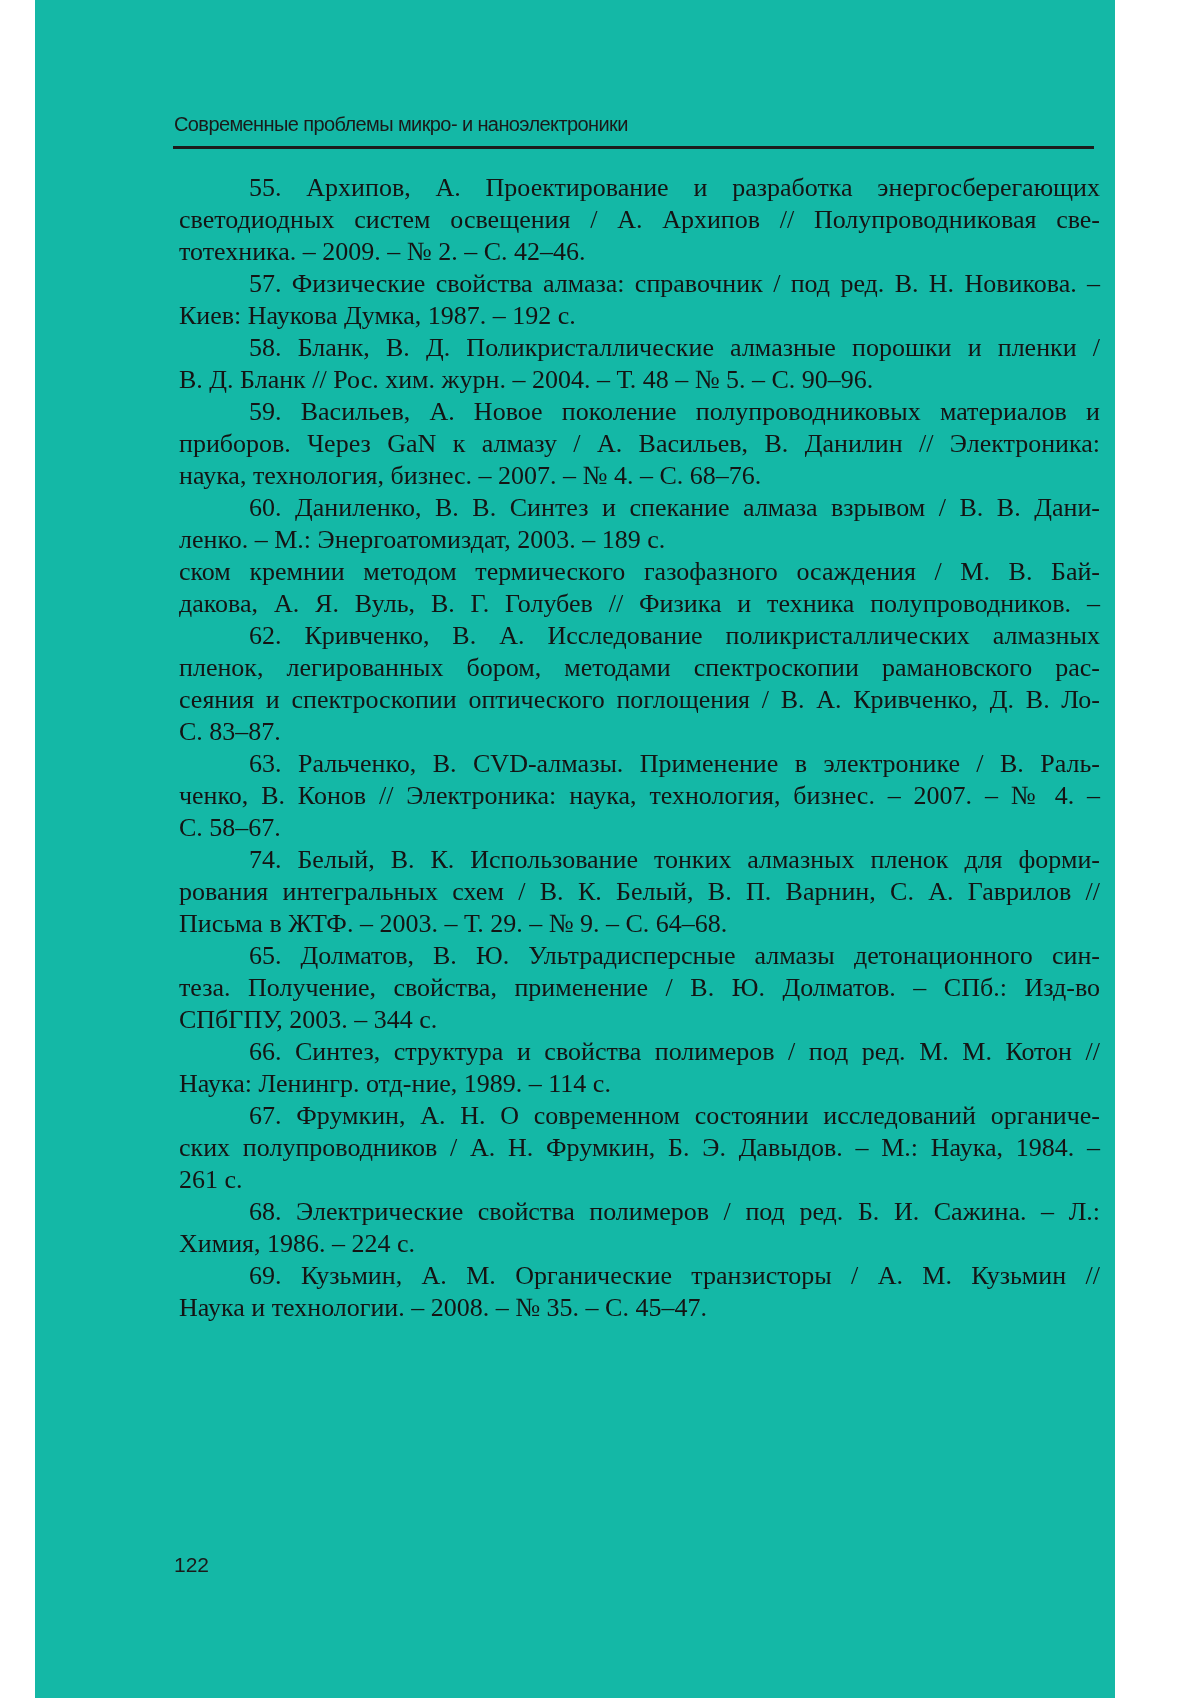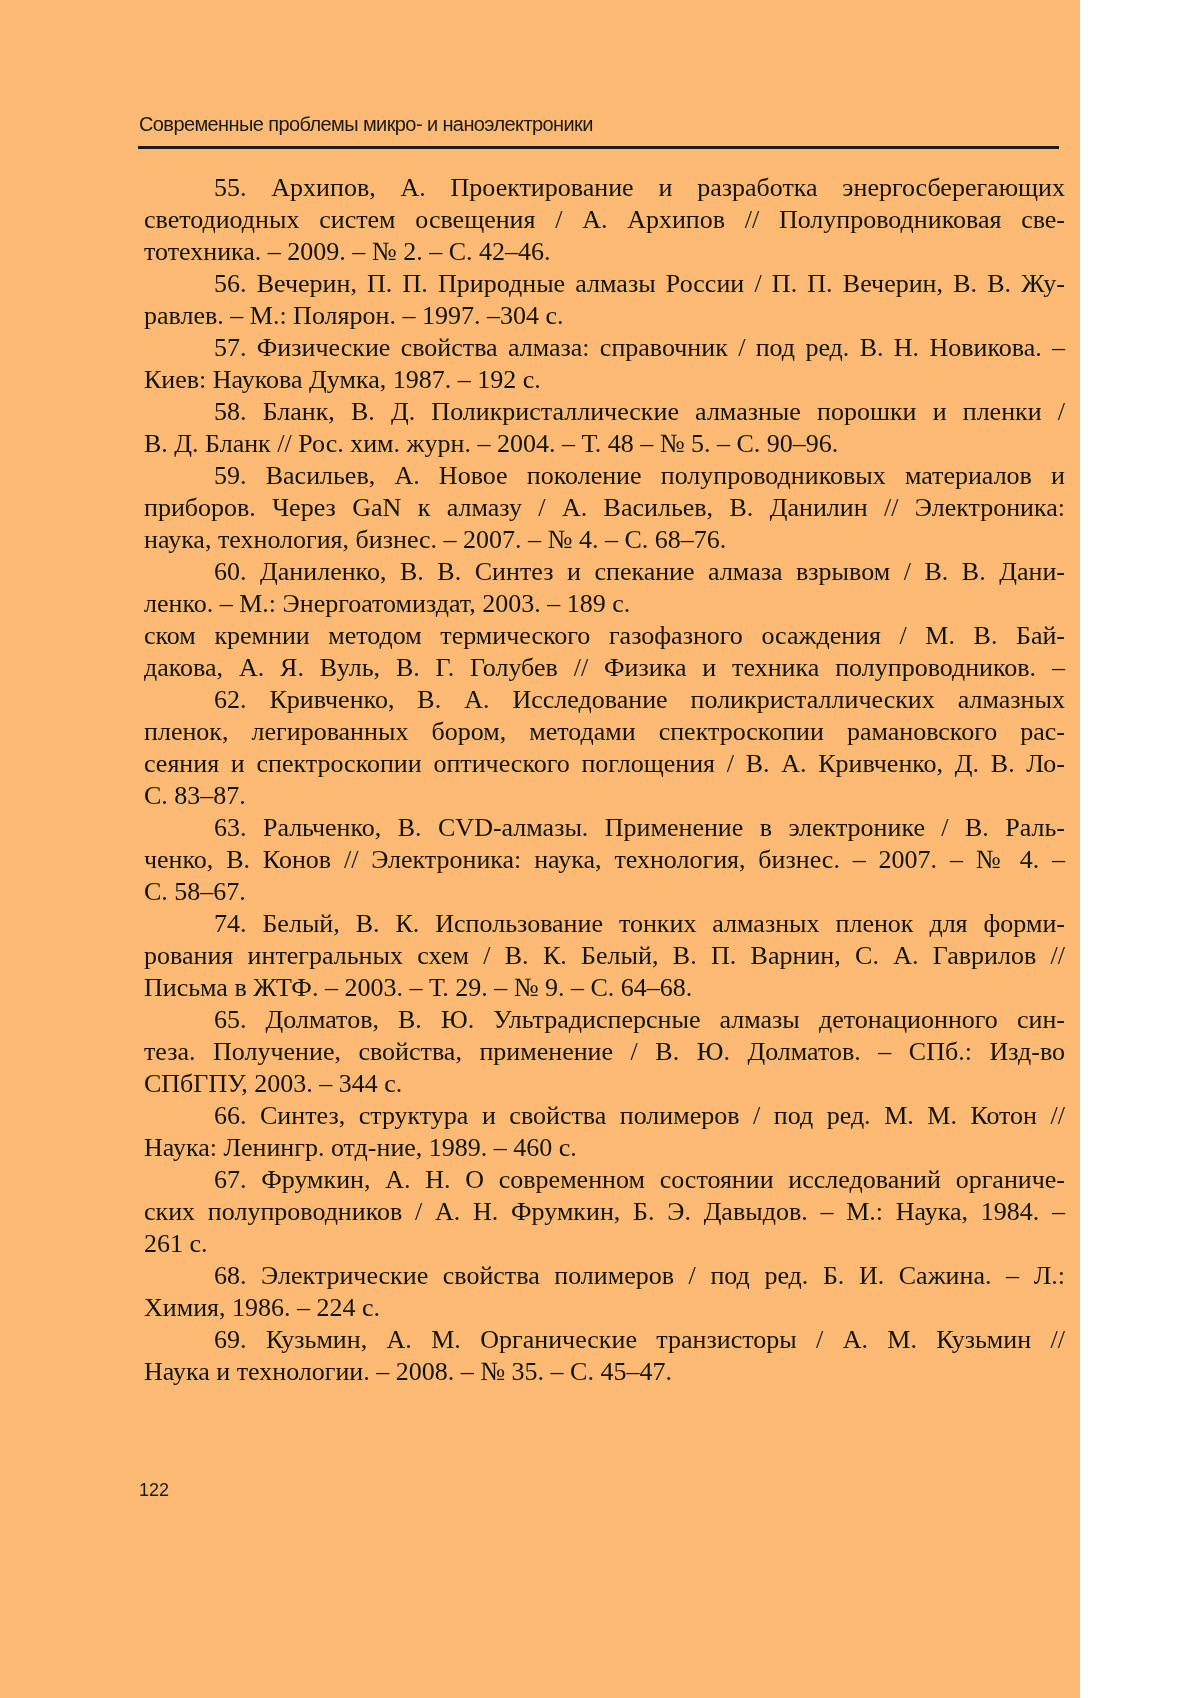--- a/index.html
+++ b/index.html
@@ -4,23 +4,24 @@
 <style>
   html, body {
     margin: 0;
     padding: 0;
     background: #ffffff;
   }
   .page {
     position: relative;
     width: 1080px;
     height: 1698px;
-    background: #fdba74;
+    background: #14b8a6;
     overflow: hidden;
     color: #151515;
+    margin-left: 35px;
   }
   .running-header {
     position: absolute;
     left: 139px;
     top: 113px;
     width: 921px;
     font-family: "Liberation Sans", "DejaVu Sans", sans-serif;
     font-size: 20px;
     line-height: 22px;
     letter-spacing: -0.6px;
@@ -57,41 +58,37 @@
   }
   .line.first {
     text-indent: 70px;
   }
   .line.last {
     text-align-last: left;
   }
   .page-number {
     position: absolute;
     left: 139px;
-    top: 1480px;
+    top: 1553px;
     font-family: "Liberation Sans", "DejaVu Sans", sans-serif;
-    font-size: 18px;
+    font-size: 21px;
     color: #1a1a1a;
   }
 </style>
 </head>
 <body>
 
 <div class="page">
   <div class="running-header">Современные проблемы микро- и наноэлектроники</div>
   <div class="header-rule"></div>
   <div class="references" id="references">
       <div class="reference">
         <div class="line first">55. Архипов, А. Проектирование и разработка энергосберегающих</div>
         <div class="line">светодиодных систем освещения / А. Архипов // Полупроводниковая све-</div>
         <div class="line last">тотехника. – 2009. – № 2. – С. 42–46.</div>
-      </div>
-      <div class="reference">
-        <div class="line first">56. Вечерин, П. П. Природные алмазы России / П. П. Вечерин, В. В. Жу-</div>
-        <div class="line last">равлев. – М.: Полярон. – 1997. –304 с.</div>
       </div>
       <div class="reference">
         <div class="line first">57. Физические свойства алмаза: справочник / под ред. В. Н. Новикова. –</div>
         <div class="line last">Киев: Наукова Думка, 1987. – 192 с.</div>
       </div>
       <div class="reference">
         <div class="line first">58. Бланк, В. Д. Поликристаллические алмазные порошки и пленки /</div>
         <div class="line last">В. Д. Бланк // Рос. хим. журн. – 2004. – Т. 48 – № 5. – С. 90–96.</div>
       </div>
       <div class="reference">
@@ -123,21 +120,21 @@
         <div class="line">рования интегральных схем / В. К. Белый, В. П. Варнин, С. А. Гаврилов //</div>
         <div class="line last">Письма в ЖТФ. – 2003. – Т. 29. – № 9. – С. 64–68.</div>
       </div>
       <div class="reference">
         <div class="line first">65. Долматов, В. Ю. Ультрадисперсные алмазы детонационного син-</div>
         <div class="line">теза. Получение, свойства, применение / В. Ю. Долматов. – СПб.: Изд-во</div>
         <div class="line last">СПбГПУ, 2003. – 344 с.</div>
       </div>
       <div class="reference">
         <div class="line first">66. Синтез, структура и свойства полимеров / под ред. М. М. Котон //</div>
-        <div class="line last">Наука: Ленингр. отд-ние, 1989. – 460 с.</div>
+        <div class="line last">Наука: Ленингр. отд-ние, 1989. – 114 с.</div>
       </div>
       <div class="reference">
         <div class="line first">67. Фрумкин, А. Н. О современном состоянии исследований органиче-</div>
         <div class="line">ских полупроводников / А. Н. Фрумкин, Б. Э. Давыдов. – М.: Наука, 1984. –</div>
         <div class="line last">261 с.</div>
       </div>
       <div class="reference">
         <div class="line first">68. Электрические свойства полимеров / под ред. Б. И. Сажина. – Л.:</div>
         <div class="line last">Химия, 1986. – 224 с.</div>
       </div>

